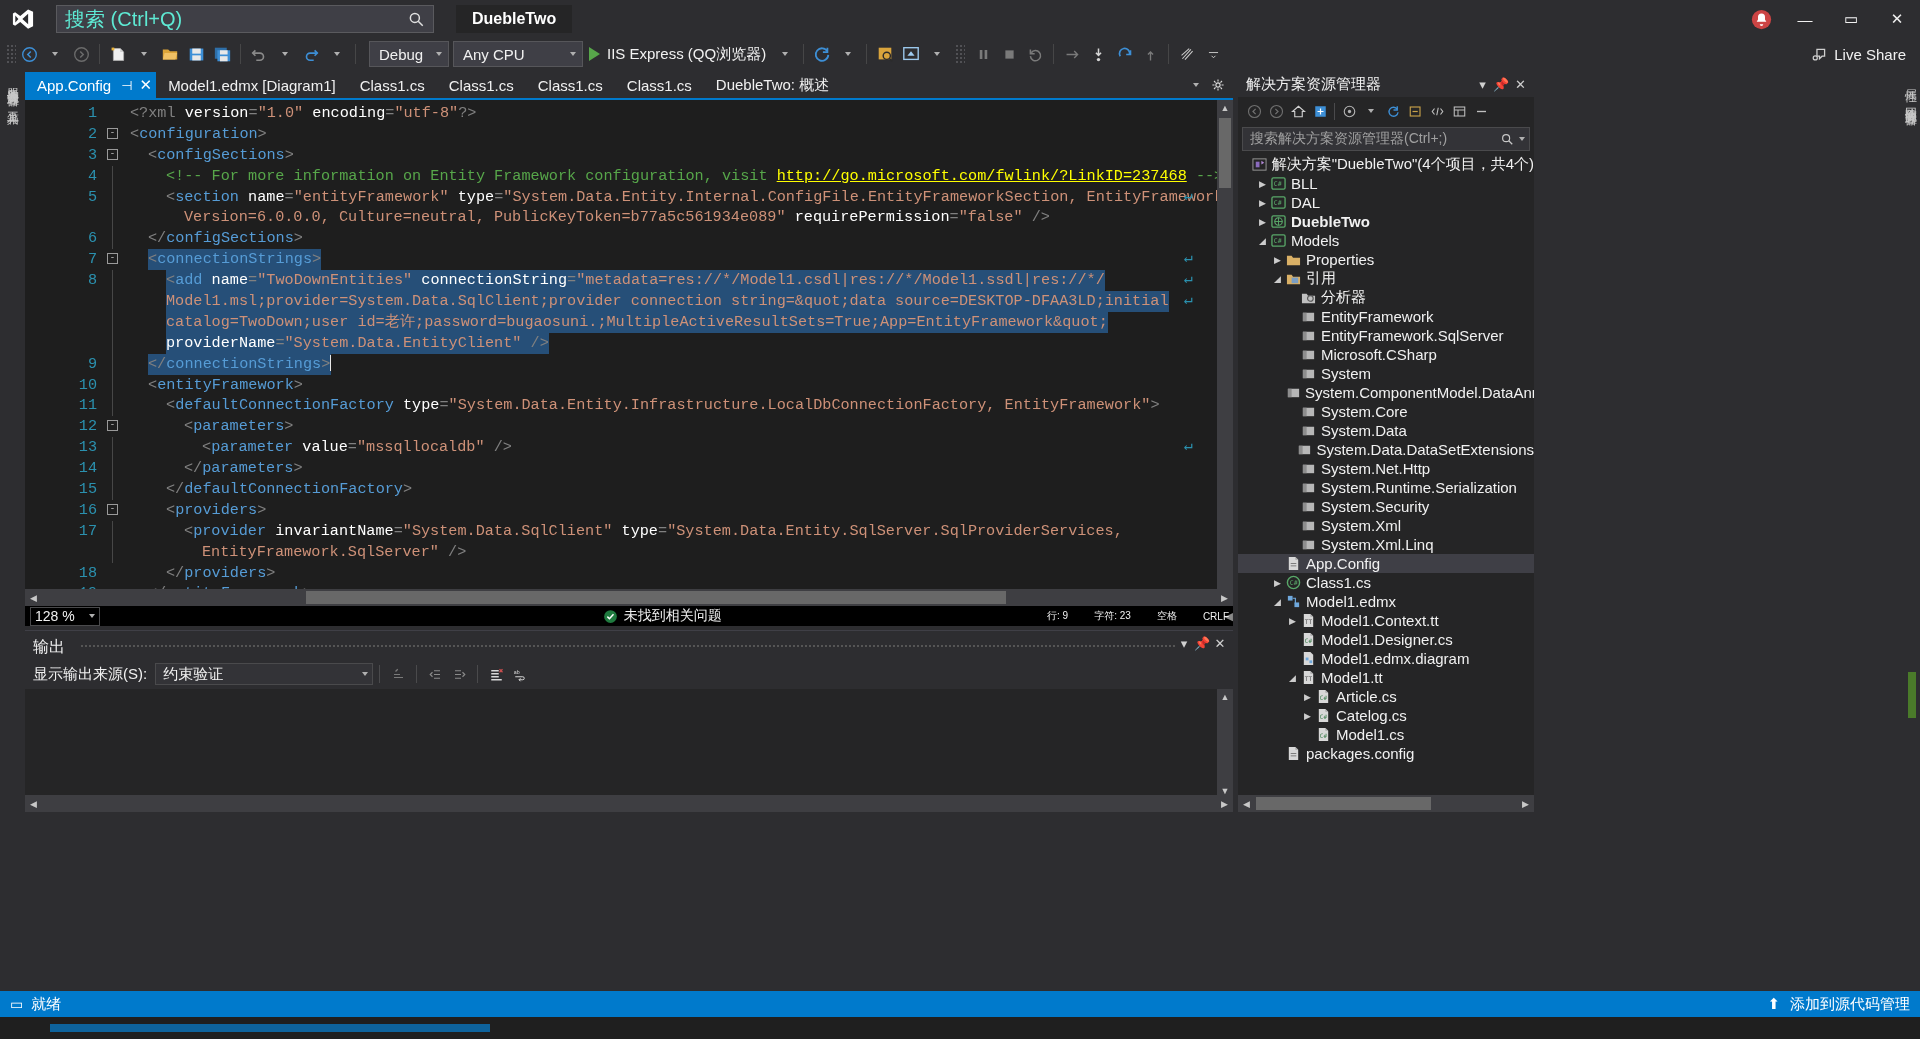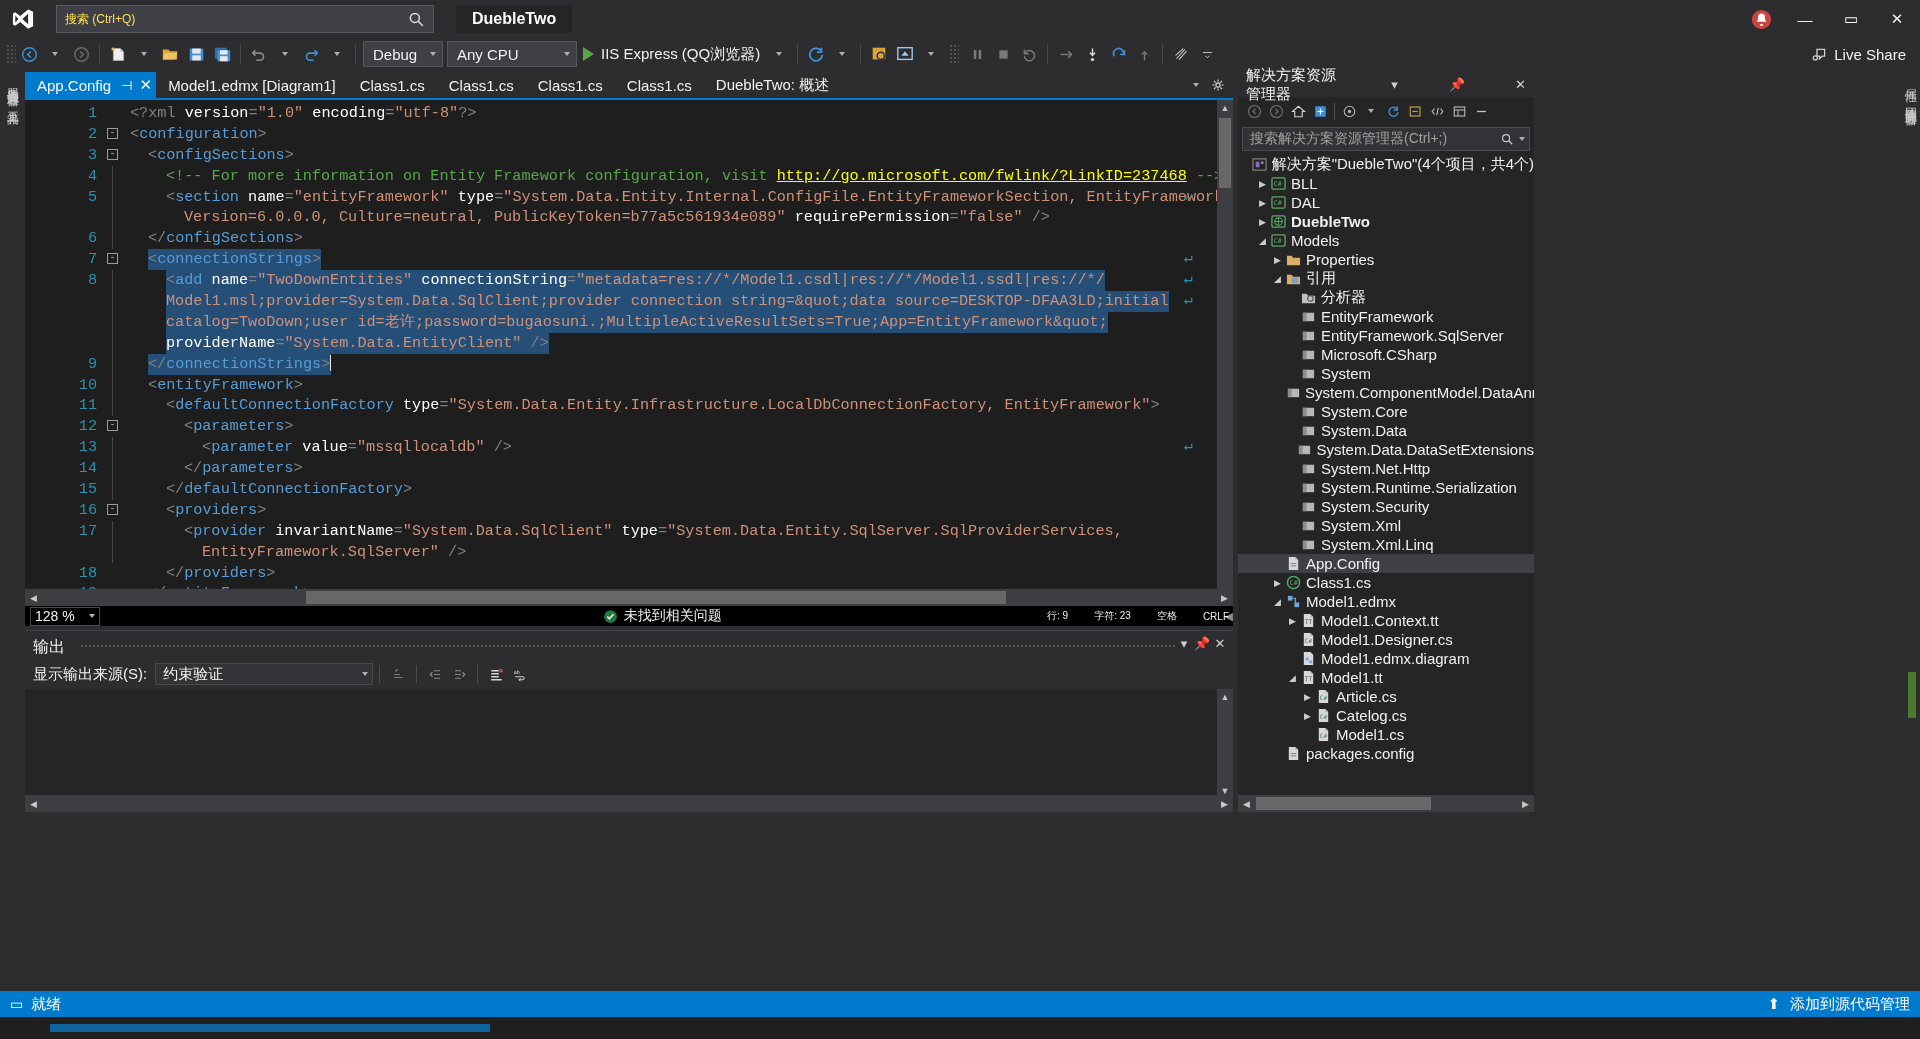--- a/index.html
+++ b/index.html
@@ -22,21 +22,21 @@
   .menu { display:flex; align-items:center; height:38px; }
   .menu-item {
     padding:0 13px; height:38px; line-height:38px; font-size:17px;
     color:#f1f1f1; cursor:default; white-space:nowrap;
   }
   .search-box {
     margin-left:10px; width:378px; height:28px; background:#3f3f46;
     border:1px solid #5a5a5e; display:flex; align-items:center;
     padding:0 8px; position:relative;
   }
-  .search-box .ph { font-size:12px; color:#fde047; flex:1; }
+  .search-box .ph { font-size:20px; color:#5eead4; flex:1; }
   .search-box .sicon { width:18px; height:18px; }
   .proj-badge {
     margin-left:22px; background:#252526; padding:5px 16px;
     font-size:16px; font-weight:bold; color:#ffffff;
   }
   .win-ctrls { position:absolute; right:0; top:0; height:38px; display:flex; align-items:center; }
   .notif-btn { width:42px; height:38px; display:flex; align-items:center; justify-content:center; }
   .wbtn { width:46px; height:38px; display:flex; align-items:center; justify-content:center; font-size:15px; color:#f1f1f1; }
 
   
@@ -136,21 +136,21 @@
   .obtn { width:24px; height:24px; display:flex; align-items:center; justify-content:center; }
   .out-body { position:absolute; left:0; top:58px; width:1192px; height:110px; background:#252526; }
   .out-vs { position:absolute; right:0; top:58px; width:16px; height:110px; background:#3e3e42; }
   .out-vs .up,.out-vs .dn { width:16px; height:16px; display:flex; align-items:center; justify-content:center; color:#c8c8c8; font-size:9px; }
 
   .panel-hscroll { position:absolute; left:25px; top:795px; width:1208px; height:17px; background:#3e3e42; display:flex; align-items:center; }
   .panel-hscroll .lft,.panel-hscroll .rgt { width:17px; height:17px; display:flex; align-items:center; justify-content:center; color:#c8c8c8; font-size:9px; }
 
   
   .se { position:absolute; left:1238px; top:72px; width:296px; height:740px; background:#252526; }
-  .se-hdr { height:25px; display:flex; align-items:center; padding:0 4px 0 8px; background:#2d2d30;gap:44px; }
+  .se-hdr { height:25px; display:flex; align-items:center; padding:0 4px 0 8px; background:#2d2d30; }
   .se-title { flex:1; font-size:15px; color:#f1f1f1; }
   .se-hdr .hb { width:19px; height:19px; display:flex; align-items:center; justify-content:center; color:#d0d0d0; font-size:13px; }
   .se-toolbar { height:28px; display:flex; align-items:center; padding-left:5px; background:#252526; }
   .se-toolbar .tb { width:22px; height:24px; display:flex; align-items:center; justify-content:center; }
   .se-toolbar .sep2 { width:1px; height:17px; background:#4a4a4c; margin:0 3px; }
   .se-search { height:24px; margin:2px 4px 4px 4px; background:#333337; border:1px solid #4a4a4c;
                display:flex; align-items:center; padding:0 4px 0 7px; }
   .se-search .ph2 { flex:1; font-size:14px; color:#a0a0a0; white-space:nowrap; overflow:hidden; }
   .se-tree { position:relative; height:640px; overflow:hidden; font-size:15px; }
   .row { height:19px; display:flex; align-items:center; white-space:nowrap; color:#f1f1f1; }
@@ -276,21 +276,21 @@
     <div class="tbtn">
       <svg viewBox="0 0 20 20" width="18" height="18">
           <path d="M14 6l3 3-3 3" fill="none" stroke="#3d8fd6" stroke-width="1.8"></path>
           <path d="M17 9H9a4 4 0 0 0 0 8h4" fill="none" stroke="#3d8fd6" stroke-width="1.8"></path>
         </svg>
     </div>
     <div class="tbtn">
         <div class="caret"></div>
       </div>
     <div class="tsep"></div>
-    <div class="combo" style="width:80px;margin-left:2px;">
+    <div class="combo" style="width:80px;margin-left:8px;">
       <div class="lbl">Debug</div>
       <div class="cr caret"></div>
     </div>
     <div class="combo" style="width:130px;margin-left:4px;">
       <div class="lbl">Any CPU</div>
       <div class="cr caret"></div>
     </div>
     <div class="run-btn">
       <div class="tri-play"></div>
       <span>IIS Express (QQ浏览器)</span>

